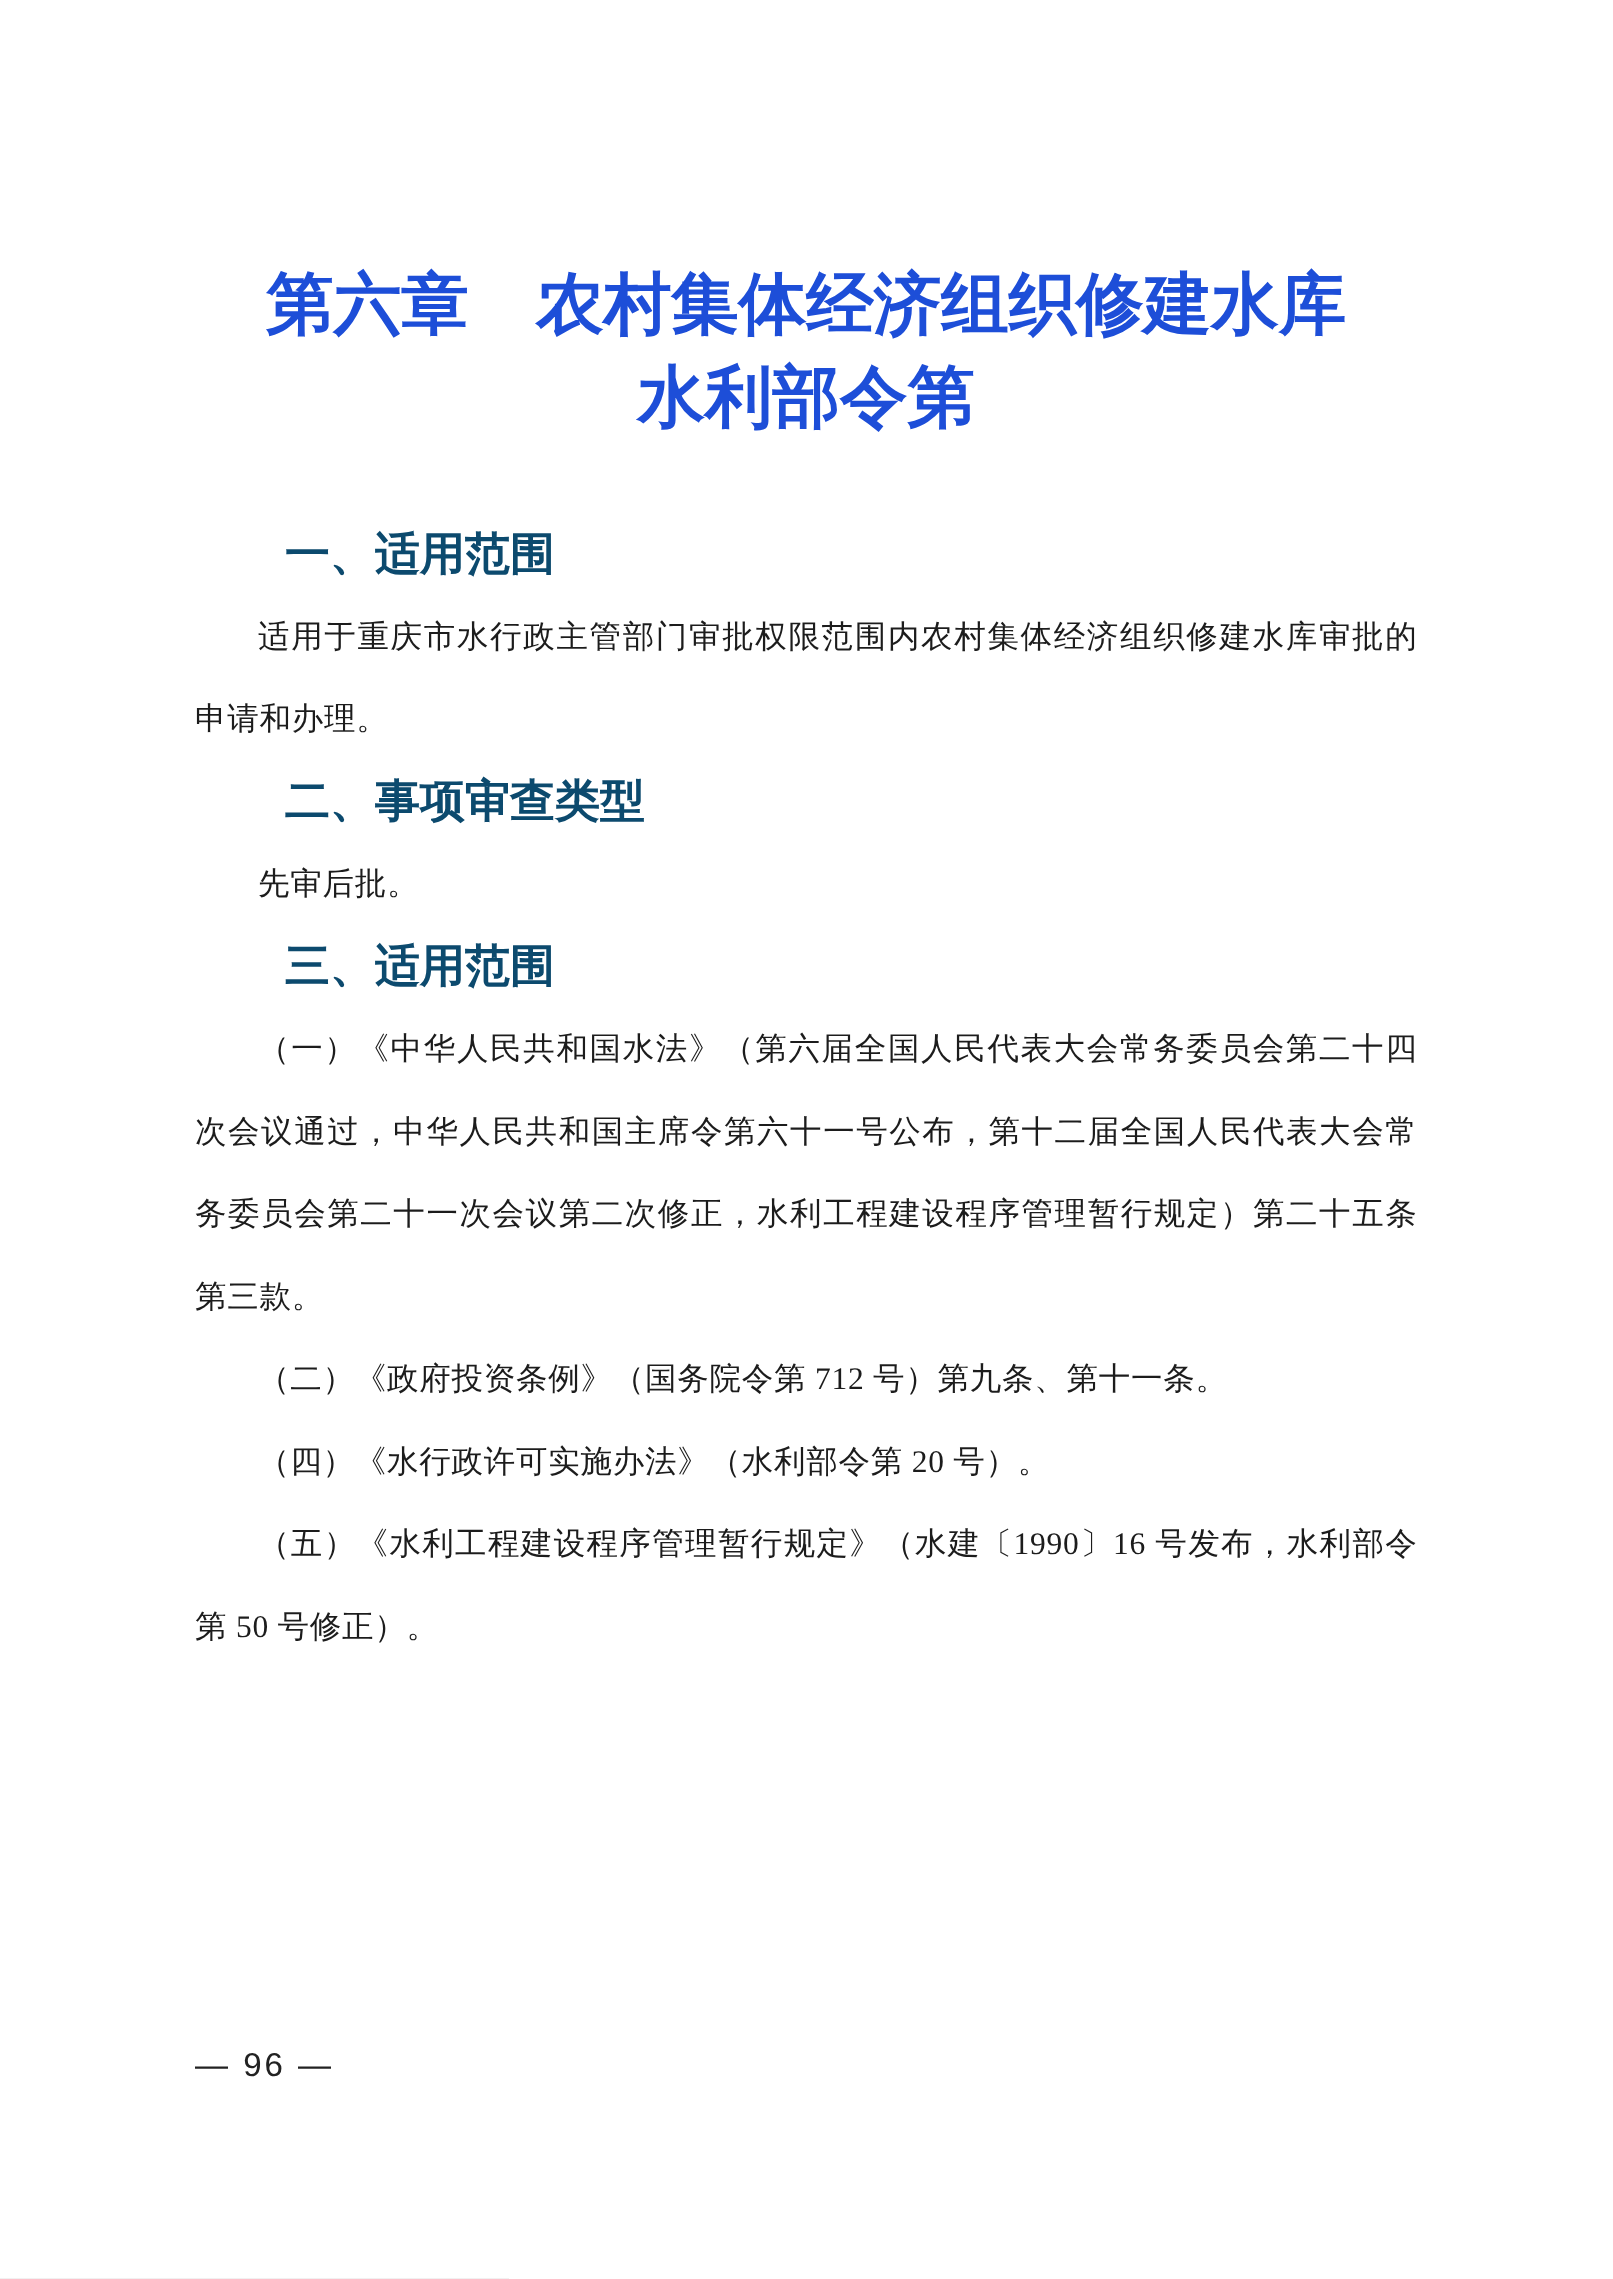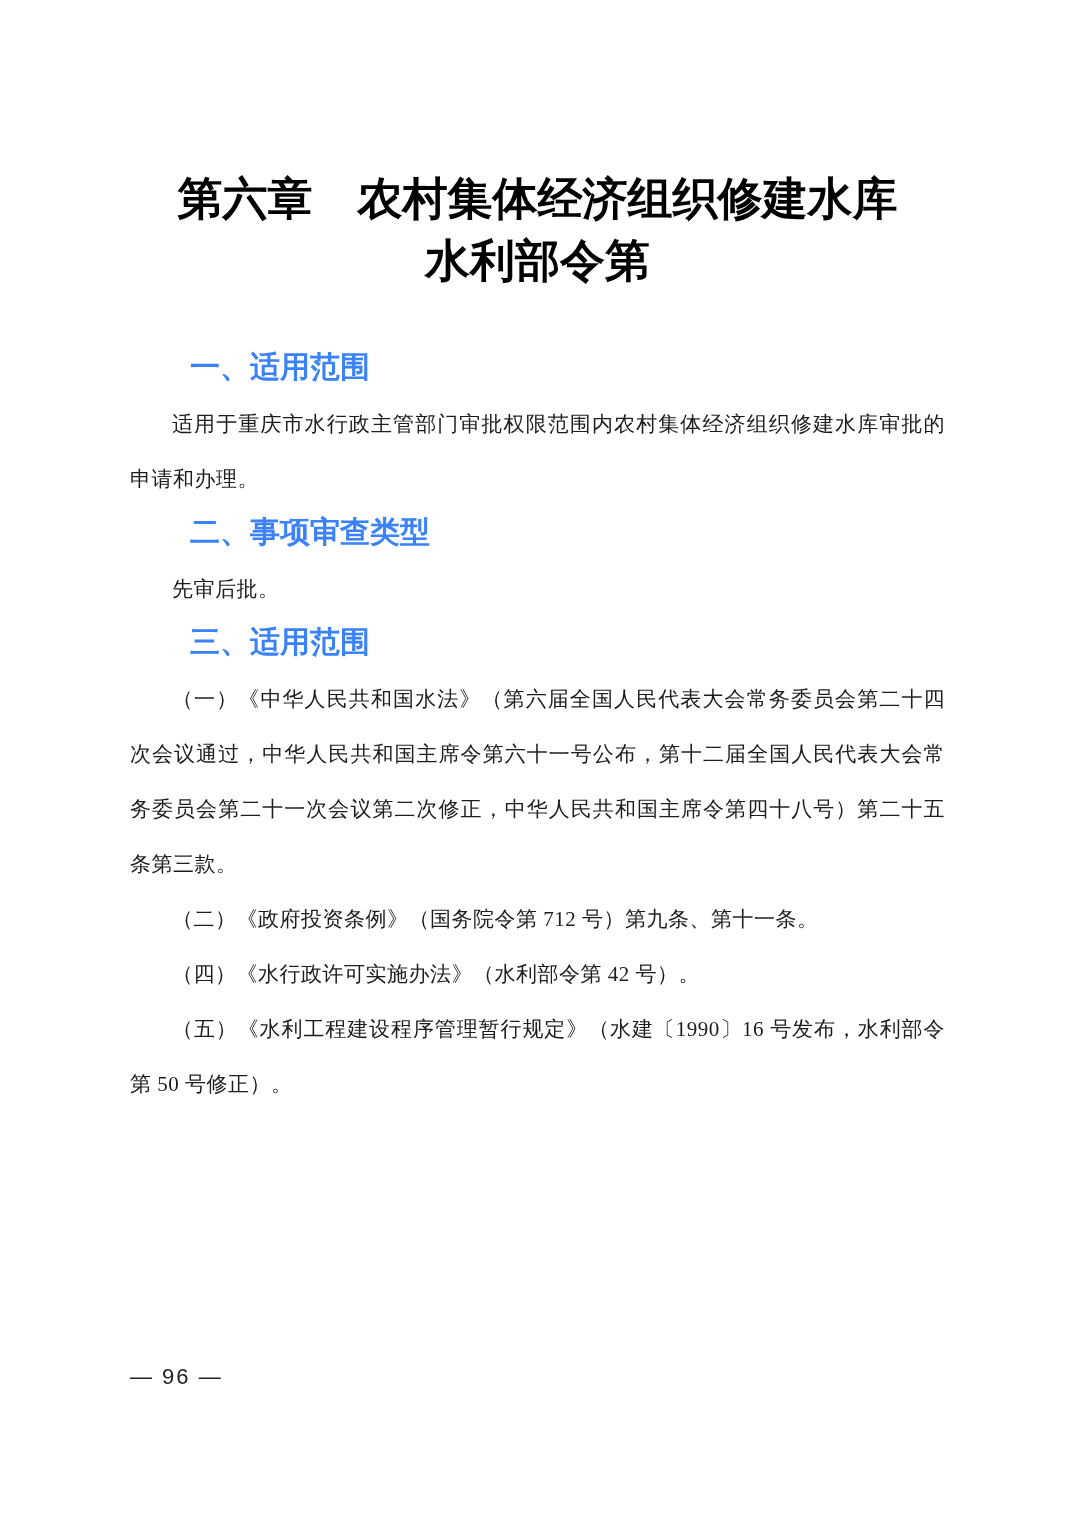--- a/index.html
+++ b/index.html
@@ -14,35 +14,35 @@
   }
   .content {
     position: absolute;
     left: 130px;
     top: 0;
     width: 815px;
   }
   .title {
     margin: 172px 0 46px 0;
     text-align: center;
-    font-family: Liberation Mono, monospace;
+    font-family: Liberation Serif, serif;
     font-weight: bold;
     font-size: 45px;
     line-height: 62px;
-    color: #000000;
+    color: #1d4ed8;
   }
   .title .title-line { display: block; }
   .sec-heading {
     margin: 0;
-    font-family: Liberation Mono, monospace;
+    font-family: Liberation Sans, sans-serif;
     font-weight: bold;
     font-size: 30px;
     line-height: 55px;
     text-indent: 2em;
-    color: #3b82f6;
+    color: #0c4a6e;
   }
   .body-par {
     margin: 0;
     font-family: "Liberation Serif", serif;
     font-size: 21px;
     line-height: 55px;
     text-indent: 2em;
     text-align: justify;
     letter-spacing: 0.5px;
     color: #1c1c1c;
@@ -70,21 +70,21 @@
       <span class="title-line">水利部令第</span>
     </h1>
 
     <h2 class="sec-heading">一、适用范围</h2>
     <p class="body-par">适用于重庆市水行政主管部门审批权限范围内农村集体经济组织修建水库审批的申请和办理。</p>
 
     <h2 class="sec-heading">二、事项审查类型</h2>
     <p class="body-par">先审后批。</p>
 
     <h2 class="sec-heading">三、适用范围</h2>
-    <p class="body-par">（一）《中华人民共和国水法》（第六届全国人民代表大会常务委员会第二十四次会议通过，中华人民共和国主席令第六十一号公布，第十二届全国人民代表大会常务委员会第二十一次会议第二次修正，中华人民共和国主席令第四十八号）第二十五条第三款。</p>
+    <p class="body-par">（一）《中华人民共和国水法》（第六届全国人民代表大会常务委员会第二十四次会议通过，中华人民共和国主席令第六十一号公布，第十二届全国人民代表大会常务委员会第二十一次会议第二次修正，水利工程建设程序管理暂行规定）第二十五条第三款。</p>
     <p class="body-par">（二）《政府投资条例》（国务院令第 712 号）第九条、第十一条。</p>
-    <p class="body-par">（四）《水行政许可实施办法》（水利部令第 42 号）。</p>
+    <p class="body-par">（四）《水行政许可实施办法》（水利部令第 20 号）。</p>
     <p class="body-par">（五）《水利工程建设程序管理暂行规定》（水建〔1990〕16 号发布，水利部令第 50 号修正）。</p>
 
   </div>
 
   <div class="page-number">— 96 —</div>
 </div>
 
 </body></html>

